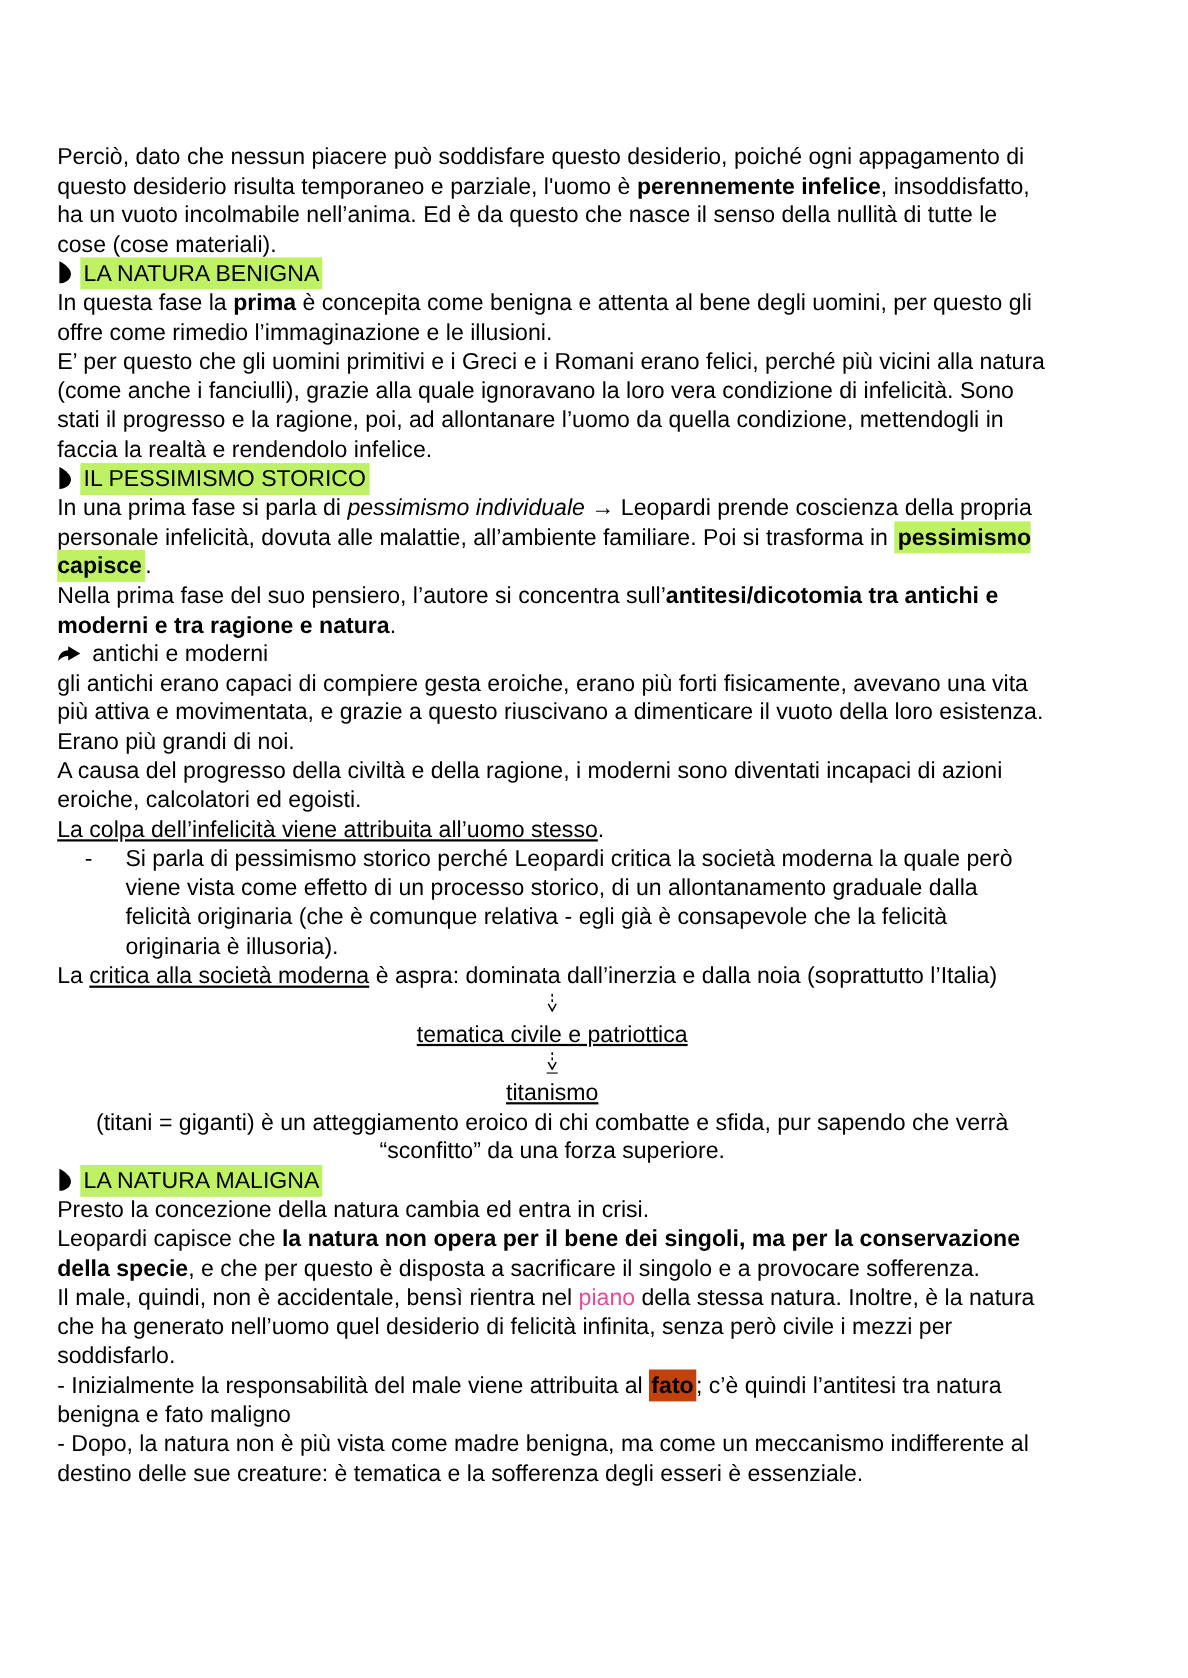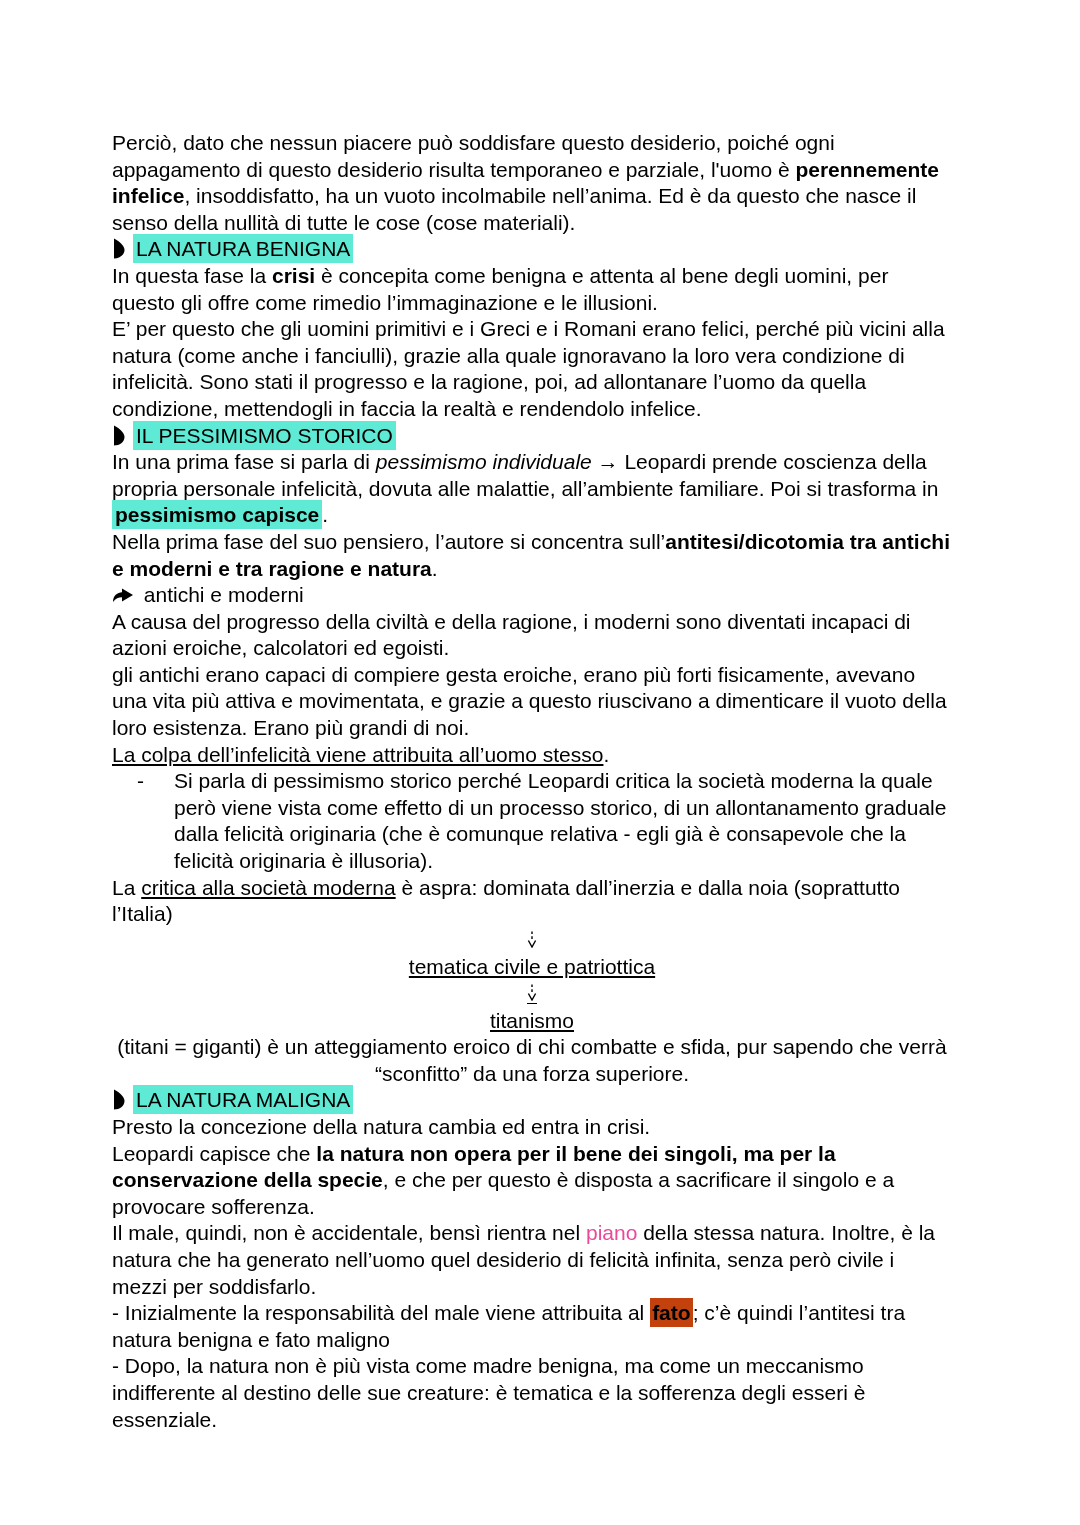--- a/index.html
+++ b/index.html
@@ -6,65 +6,65 @@
     margin: 0;
     padding: 0;
     background: #ffffff;
   }
   .page {
     position: relative;
     width: 1080px;
     height: 1525px;
     background: #ffffff;
     box-sizing: border-box;
-    padding: 130px 128px 0 112px;
+    padding: 130px 128px 0 52px;
     font-family: "Liberation Sans", "DejaVu Sans", sans-serif;
     font-size: 21px;
     line-height: 26.6px;
     color: #000000;
     overflow: hidden;
   }
   .para { margin: 0; }
   .center { text-align: center; }
   .heading { display: block; }
   .b { font-weight: bold; }
   .i { font-style: italic; }
   .u { text-decoration: underline; margin-top: 24px; }
-  .hl-green { background: #5eead4; padding: 3px 3px; }
+  .hl-green { background: #bef264; padding: 3px 3px; }
   .hl-light { background: #c2410c; padding: 3px 2px; font-weight: bold; }
   .c-green { color: #ec4899; }
   .dash-item { position: relative; padding-left: 62px; }
   .dash-marker { position: absolute; left: 25px; top: 0; }
   .bullet-icon { display: inline-block; vertical-align: -3px; margin-right: 8px; }
   .arrow-icon { display: inline-block; vertical-align: -1px; margin-right: 4px; }
   .down-arrow-wrap { display: inline-block; line-height: 0; }
   .down-arrow-wrap.u-icon { border-bottom: 1.6px solid #000; padding-bottom: 2px; }
   .down-arrow-icon { display: inline-block; }
 </style>
 </head>
 <body>
 
 <div class="page">
   <div id="doc">
       <div class="para normal"><span>Perciò, dato che nessun piacere può soddisfare questo desiderio, poiché ogni appagamento di questo desiderio risulta temporaneo e parziale, l'uomo è </span><span class="b">perennemente infelice</span><span>, insoddisfatto, ha un vuoto incolmabile nell’anima. Ed è da questo che nasce il senso della nullità di tutte le cose (cose materiali).</span></div>
       <div class="para heading"><svg class="bullet-icon" width="13" height="21" viewBox="0 0 13 21">
           <path d="M2 0.5 L2 20.5 C7.5 20.5 12.5 17 12.5 12 C12.5 8 8 3.5 2 0.5 Z" fill="#000"></path>
         </svg><span class="hl-green">LA NATURA BENIGNA</span></div>
-      <div class="para normal"><span>In questa fase la </span><span class="b">crisi</span><span> è concepita come benigna e attenta al bene degli uomini, per questo gli offre come rimedio l’immaginazione e le illusioni.</span></div>
+      <div class="para normal"><span>In questa fase la </span><span class="b">prima</span><span> è concepita come benigna e attenta al bene degli uomini, per questo gli offre come rimedio l’immaginazione e le illusioni.</span></div>
       <div class="para normal"><span>E’ per questo che gli uomini primitivi e i Greci e i Romani erano felici, perché più vicini alla natura (come anche i fanciulli), grazie alla quale ignoravano la loro vera condizione di infelicità. Sono stati il progresso e la ragione, poi, ad allontanare l’uomo da quella condizione, mettendogli in faccia la realtà e rendendolo infelice.</span></div>
       <div class="para heading"><svg class="bullet-icon" width="13" height="21" viewBox="0 0 13 21">
           <path d="M2 0.5 L2 20.5 C7.5 20.5 12.5 17 12.5 12 C12.5 8 8 3.5 2 0.5 Z" fill="#000"></path>
         </svg><span class="hl-green">IL PESSIMISMO STORICO</span></div>
       <div class="para normal"><span>In una prima fase si parla di </span><span class="i">pessimismo individuale</span><span> → Leopardi prende coscienza della propria personale infelicità, dovuta alle malattie, all’ambiente familiare. Poi si trasforma in </span><span class="b hl-green">pessimismo capisce</span><span>.</span></div>
       <div class="para normal"><span>Nella prima fase del suo pensiero, l’autore si concentra sull’</span><span class="b">antitesi/dicotomia tra antichi e moderni e tra ragione e natura</span><span>.</span></div>
       <div class="para normal"><span class="down-arrow-wrap"><svg class="arrow-icon" width="22" height="15" viewBox="0 0 22 15">
             <path d="M1 14 C1 7.5 5.5 4.3 10 4.2 L10 0.5 L21 7 L10 13.5 L10 9.3 C6.5 9.3 3.5 10.6 1 14 Z" fill="#000"></path>
           </svg></span><span> antichi e moderni</span></div>
+      <div class="para normal"><span>gli antichi erano capaci di compiere gesta eroiche, erano più forti fisicamente, avevano una vita più attiva e movimentata, e grazie a questo riuscivano a dimenticare il vuoto della loro esistenza. Erano più grandi di noi.</span></div>
       <div class="para normal"><span>A causa del progresso della civiltà e della ragione, i moderni sono diventati incapaci di azioni eroiche, calcolatori ed egoisti.</span></div>
-      <div class="para normal"><span>gli antichi erano capaci di compiere gesta eroiche, erano più forti fisicamente, avevano una vita più attiva e movimentata, e grazie a questo riuscivano a dimenticare il vuoto della loro esistenza. Erano più grandi di noi.</span></div>
       <div class="para normal"><span class="u">La colpa dell’infelicità viene attribuita all’uomo stesso</span><span>.</span></div>
       <div class="para dash-item"><span class="dash-marker">-</span><span>Si parla di pessimismo storico perché Leopardi critica la società moderna la quale però viene vista come effetto di un processo storico, di un allontanamento graduale dalla felicità originaria (che è comunque relativa - egli già è consapevole che la felicità originaria è illusoria).</span></div>
       <div class="para normal"><span>La </span><span class="u">critica alla società moderna</span><span> è aspra: dominata dall’inerzia e dalla noia (soprattutto l’Italia)</span></div>
       <div class="para center"><span class="down-arrow-wrap"><svg class="down-arrow-icon" width="10" height="17" viewBox="0 0 10 17">
             <line x1="5" y1="0.5" x2="5" y2="10" stroke="#000" stroke-width="1.4" stroke-dasharray="2.6 2.2"></line>
             <path d="M1.4 9.5 L5 16 L8.6 9.5" fill="none" stroke="#000" stroke-width="1.4"></path>
           </svg></span></div>
       <div class="para center"><span class="u">tematica civile e patriottica</span></div>
       <div class="para center"><span class="down-arrow-wrap u-icon"><svg class="down-arrow-icon" width="10" height="17" viewBox="0 0 10 17">
             <line x1="5" y1="0.5" x2="5" y2="10" stroke="#000" stroke-width="1.4" stroke-dasharray="2.6 2.2"></line>

